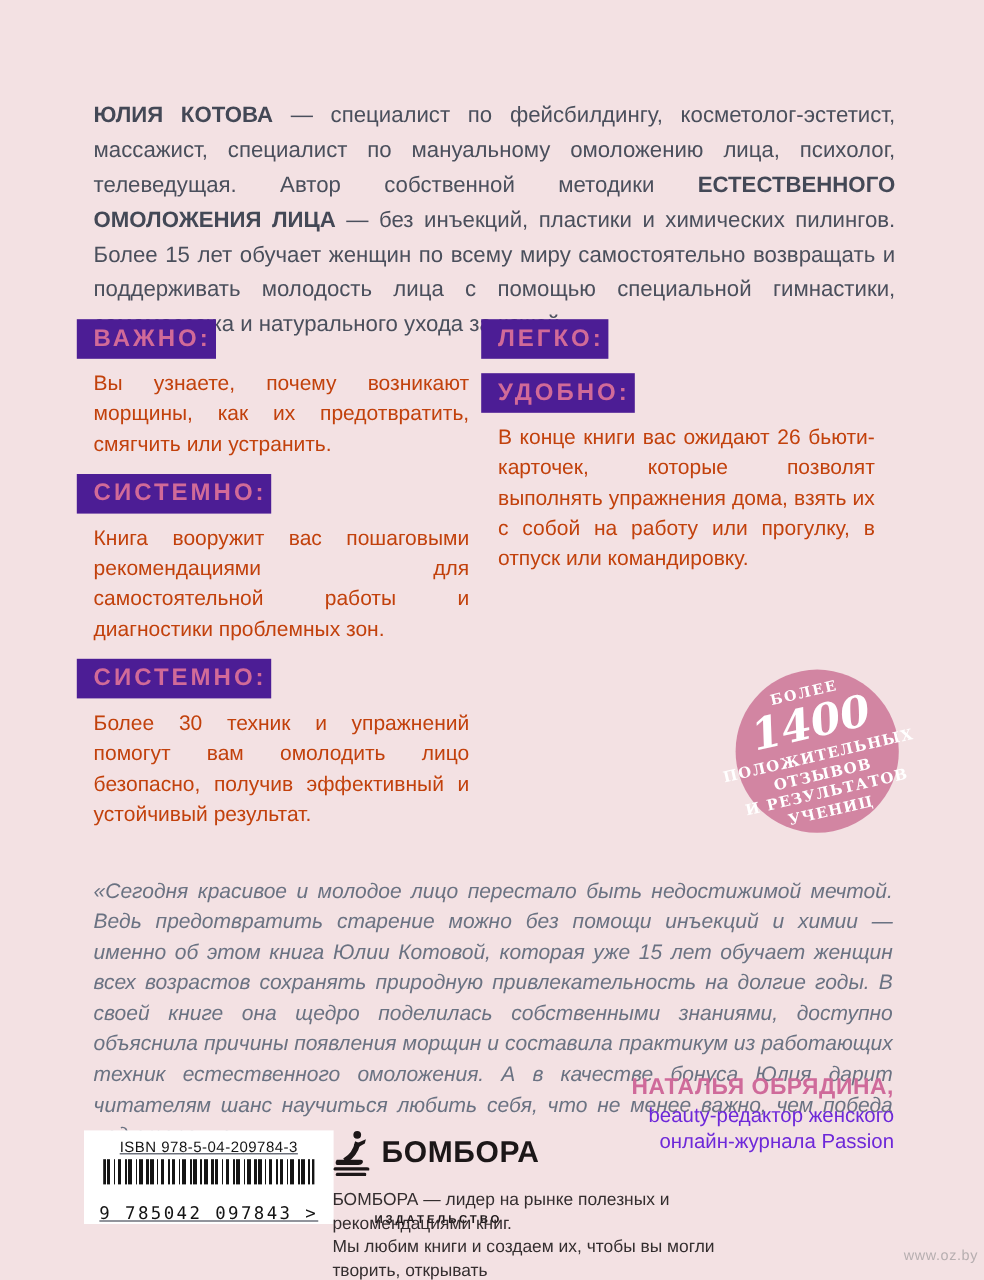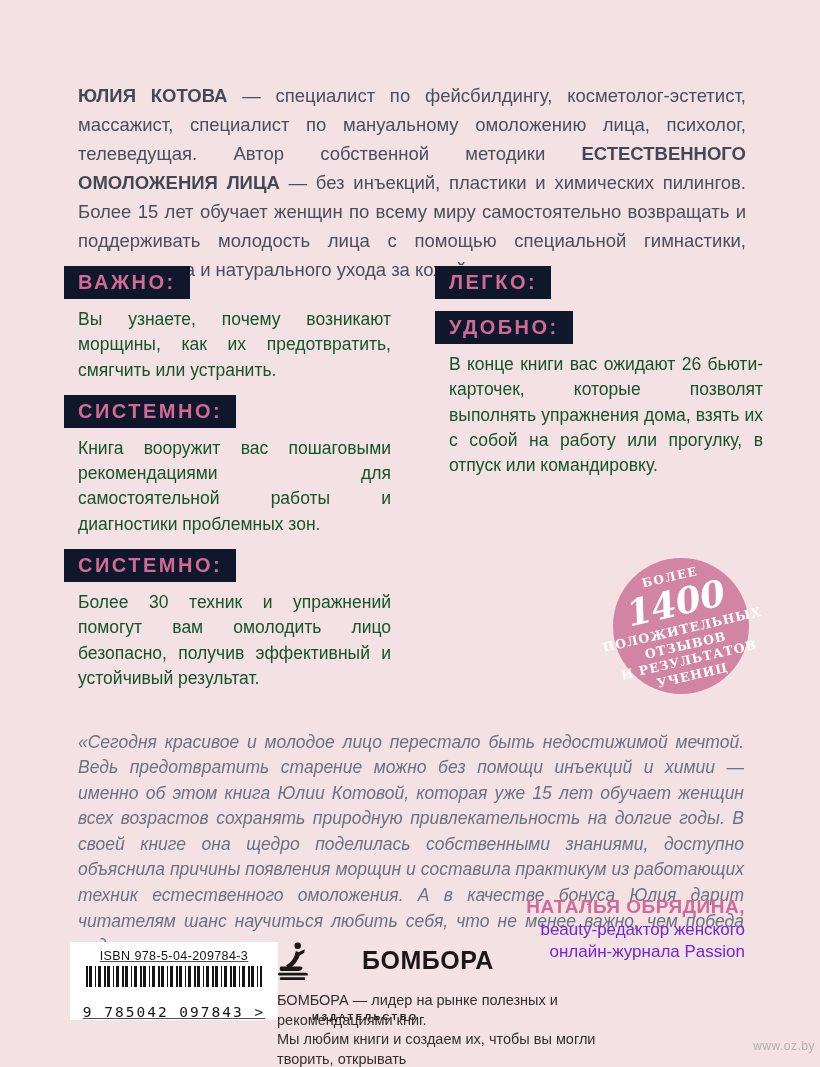--- a/index.html
+++ b/index.html
@@ -11,30 +11,30 @@
   }
   
   .intro{
     position:absolute;left:78px;top:62px;width:668px;
     font-size:18.5px;line-height:29px;text-align:justify;color:#4a4f5c;
   }
   .intro b{font-weight:bold;color:#434856;}
   
   .col{position:absolute;top:266px;}
   .col-left{left:78px;width:313px;}
-  .col-right{left:449px;width:314px;}
+  .col-right{left:415px;width:314px;}
   .section{margin-bottom:12px;}
   .section-title{
-    display:inline-block;background:#0f172a;color:#d16a98;
+    display:inline-block;background:#4c1d95;color:#d16a98;
     font-weight:bold;font-size:20px;letter-spacing:2.5px;
-    padding:5px 14px 5px 14px;margin-left:-14px;
+    padding:5px 4px 5px 14px;margin-left:-14px;
   }
   .section-body{
     margin-top:8px;font-size:17.5px;line-height:25.3px;
-    text-align:justify;color:#14532d;
+    text-align:justify;color:#c2410c;
   }
   
   .badge{
     position:absolute;left:613px;top:558px;width:136px;height:136px;
     border-radius:50%;background:#d285a2;color:#ffffff;
     display:flex;align-items:center;justify-content:center;text-align:center;
   }
   .badge-rotate{transform:rotate(-13deg);font-family:"DejaVu Serif", serif;}
   .badge-small{font-size:12px;letter-spacing:1.5px;font-weight:bold;line-height:14px;}
   .badge-number{font-size:36px;font-style:italic;font-weight:bold;line-height:36px;margin:1px 0 2px 0;}
@@ -65,21 +65,21 @@
       #141414 0 2px,#ffffff 2px 3px,#141414 3px 6px,#ffffff 6px 9px,
       #141414 9px 10px,#ffffff 10px 12px,#141414 12px 15px,#ffffff 15px 18px);
   }
   .digits{
     font-family:"DejaVu Sans Mono", monospace;
     font-size:14.5px;color:#141414;letter-spacing:2px;margin-top:17px;white-space:pre;
   }
   .publisher-logo{position:absolute;left:277px;top:941px;width:36px;height:40px;}
   .publisher-name{
     position:absolute;left:318px;top:946px;
-    font-size:25px;font-weight:bold;color:#1c1718;letter-spacing:.5px;margin-left:44px;
+    font-size:25px;font-weight:bold;color:#1c1718;letter-spacing:.5px;
   }
   .publisher-sub{
     position:absolute;left:312px;top:975px;
     font-size:9.5px;font-weight:bold;color:#1c1718;letter-spacing:2.4px;margin-top:36px;
   }
   .publisher-about{
     position:absolute;left:277px;top:991px;width:355px;
     font-size:14.5px;line-height:19.5px;color:#332d2e;
   }
   .watermark{

